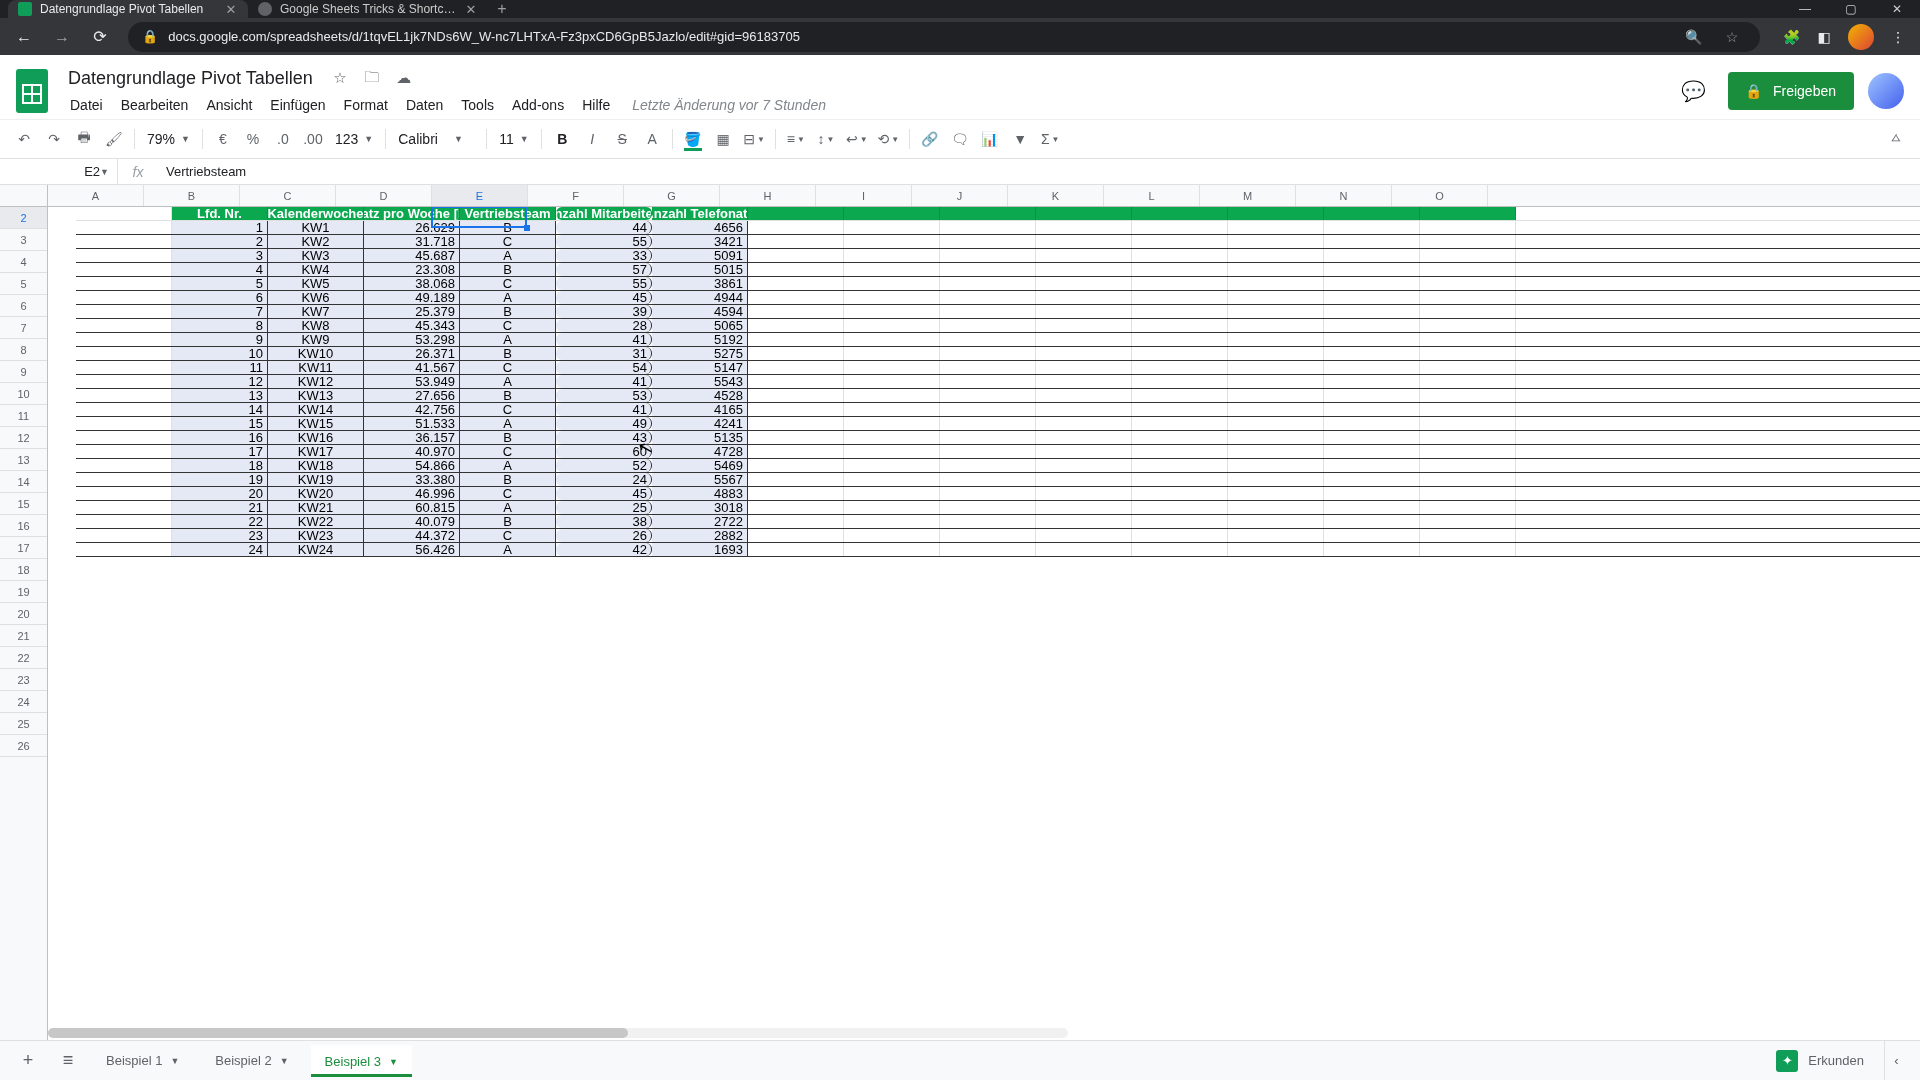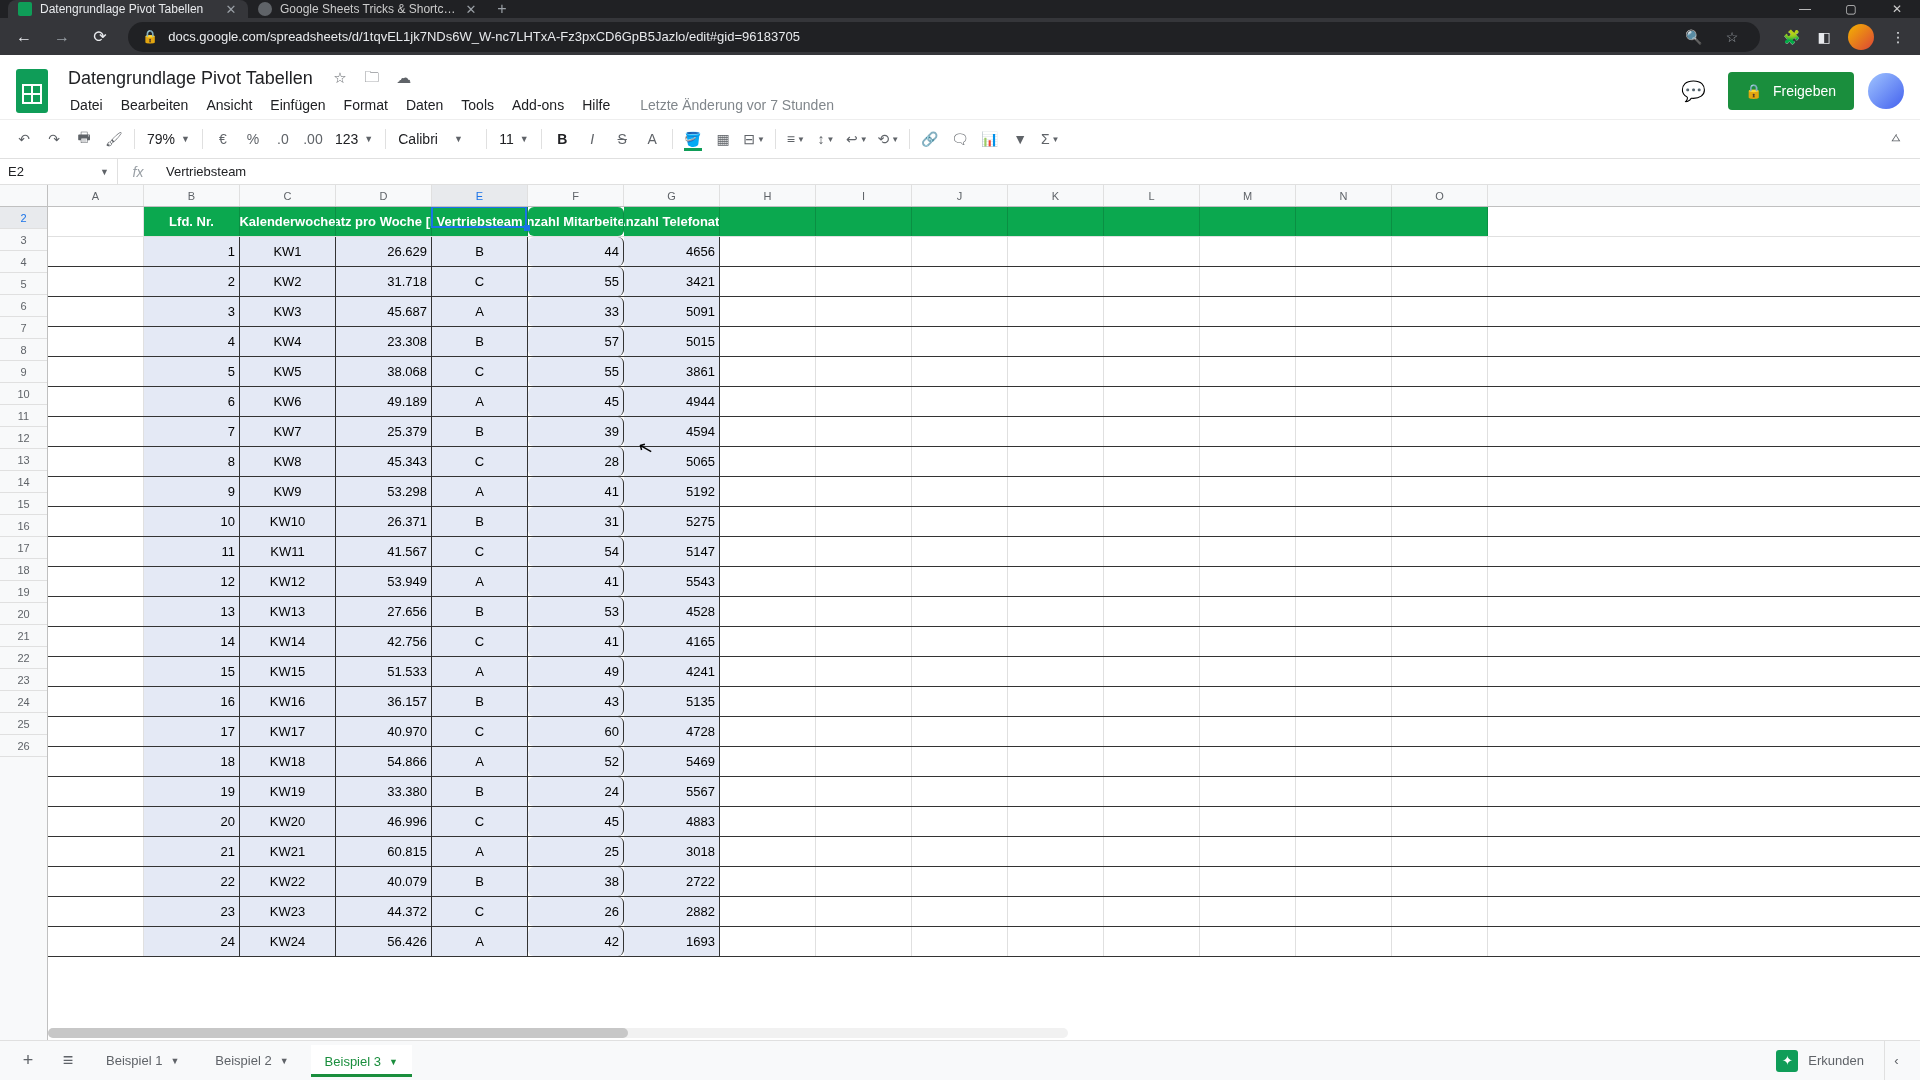--- a/index.html
+++ b/index.html
@@ -33,21 +33,21 @@
   
   .sheets-header { height: 64px; display: flex; align-items: center; padding: 8px 12px 0 12px; gap: 10px; }
   .sheets-logo { width: 40px; height: 50px; display: flex; align-items: center; justify-content: center; }
   .sheets-logo svg { width: 36px; height: 48px; }
   .title-area { flex: 1; display: flex; flex-direction: column; justify-content: center; }
   .title-row { display: flex; align-items: center; gap: 10px; height: 28px; }
   .doc-title { font-size: 18px; color: #202124; padding: 2px 6px; }
   .title-icon { width: 22px; height: 22px; display: flex; align-items: center; justify-content: center; color: #5f6368; font-size: 15px; }
   .menu-row { display: flex; gap: 2px; height: 26px; align-items: center; }
   .menu-item { padding: 4px 8px; font-size: 14px; color: #202124; border-radius: 4px; }
-  .last-edit { font-size: 14px; color: #80868b; margin-left: 20px; }
+  .last-edit { font-size: 14px; color: #80868b; margin-left: 12px; font-style: italic; }
   .header-right { display: flex; align-items: center; gap: 14px; margin-right: 4px; }
   .comment-btn { width: 40px; height: 40px; display: flex; align-items: center; justify-content: center; color: #5f6368; font-size: 20px; border-radius: 50%; }
   .share-btn { height: 38px; background: #1a8e3d; color: #fff; border-radius: 4px; display: flex; align-items: center; padding: 0 18px; gap: 10px; font-size: 14px; font-weight: 500; }
   .user-avatar { width: 36px; height: 36px; border-radius: 50%; background: linear-gradient(135deg,#a0c4ff,#4361ee); }
 
   
   .toolbar { height: 40px; border-top: 1px solid #eee; border-bottom: 1px solid #e0e0e0; display: flex; align-items: center; padding: 0 10px; gap: 2px; }
   .tb-btn { min-width: 28px; height: 28px; display: flex; align-items: center; justify-content: center; color: #5f6368; font-size: 14px; border-radius: 2px; padding: 0 4px; }
   .tb-sep { width: 1px; height: 20px; background: #e0e0e0; margin: 0 4px; }
   .tb-select { height: 26px; display: flex; align-items: center; gap: 6px; padding: 0 6px; font-size: 14px; color: #202124; }
@@ -56,37 +56,37 @@
   .tb-size { width: 42px; }
   .bold { font-weight: bold; color: #202124; }
   .italic { font-style: italic; }
   .strike { text-decoration: line-through; }
   .fill-color { position: relative; }
   .fill-color::after { content: ''; position: absolute; bottom: 2px; left: 5px; right: 5px; height: 3px; background: #0f9d58; }
   .collapse-btn { margin-left: auto; }
 
   
   .formula-row { height: 26px; border-bottom: 1px solid #e0e0e0; display: flex; align-items: stretch; }
-  .name-box { width: 118px; border-right: 1px solid #e0e0e0; display: flex; align-items: center; padding: 0 8px; font-size: 13px; color: #202124; justify-content: space-between; }
+  .name-box { width: 118px; border-right: 1px solid #e0e0e0; display: flex; align-items: center; padding: 0 8px; font-size: 13px; color: #202124; justify-content: flex-end; }
   .name-box .caret { font-size: 9px; color: #5f6368; }
   .fx-label { width: 40px; display: flex; align-items: center; justify-content: center; font-style: italic; color: #9aa0a6; font-size: 14px; }
   .formula-input { flex: 1; display: flex; align-items: center; padding: 0 8px; font-size: 13px; color: #202124; }
 
   
   .grid-wrap { position: absolute; top: 185px; bottom: 40px; left: 0; right: 0; overflow: hidden; background: #fff; display: flex; flex-direction: column; }
   .col-headers { height: 22px; display: flex; border-bottom: 1px solid #c0c0c0; background: #f8f9fa; }
   .corner { width: 48px; border-right: 1px solid #c0c0c0; background: #f8f9fa; }
   .col-h { border-right: 1px solid #e0e0e0; display: flex; align-items: center; justify-content: center; font-size: 11px; color: #5f6368; background: #f8f9fa; }
   .col-h.sel { background: #e8eaed; color: #1a73e8; }
   .grid-body { flex: 1; overflow: hidden; display: flex; }
   .row-headers { width: 48px; border-right: 1px solid #c0c0c0; background: #f8f9fa; }
   .row-h { height: 22px; border-bottom: 1px solid #e0e0e0; display: flex; align-items: center; justify-content: center; font-size: 11px; color: #5f6368; }
   .row-h.sel { background: #e8eaed; color: #1a73e8; }
   .cells { position: relative; flex: 1; }
-  .row { height: 30px; display: flex; border-bottom: 1px solid #e0e0e0; }
+  .row { height: 14px; display: flex; border-bottom: 1px solid #e0e0e0; margin-left: 28px; }
   .cell { border-right: 1px solid #e0e0e0; font-size: 13px; display: flex; align-items: center; padding: 0 4px; overflow: hidden; white-space: nowrap; }
   .data-A { width: 96px; }
   .data-B { width: 96px; justify-content: flex-end; }
   .data-C { width: 96px; justify-content: center; }
   .data-D { width: 96px; justify-content: flex-end; }
   .data-E { width: 96px; justify-content: center; }
   .data-F { width: 96px; justify-content: flex-end; border-radius: 6px; }
   .data-G { width: 96px; justify-content: flex-end; }
   .rest-col { width: 96px; }
 

